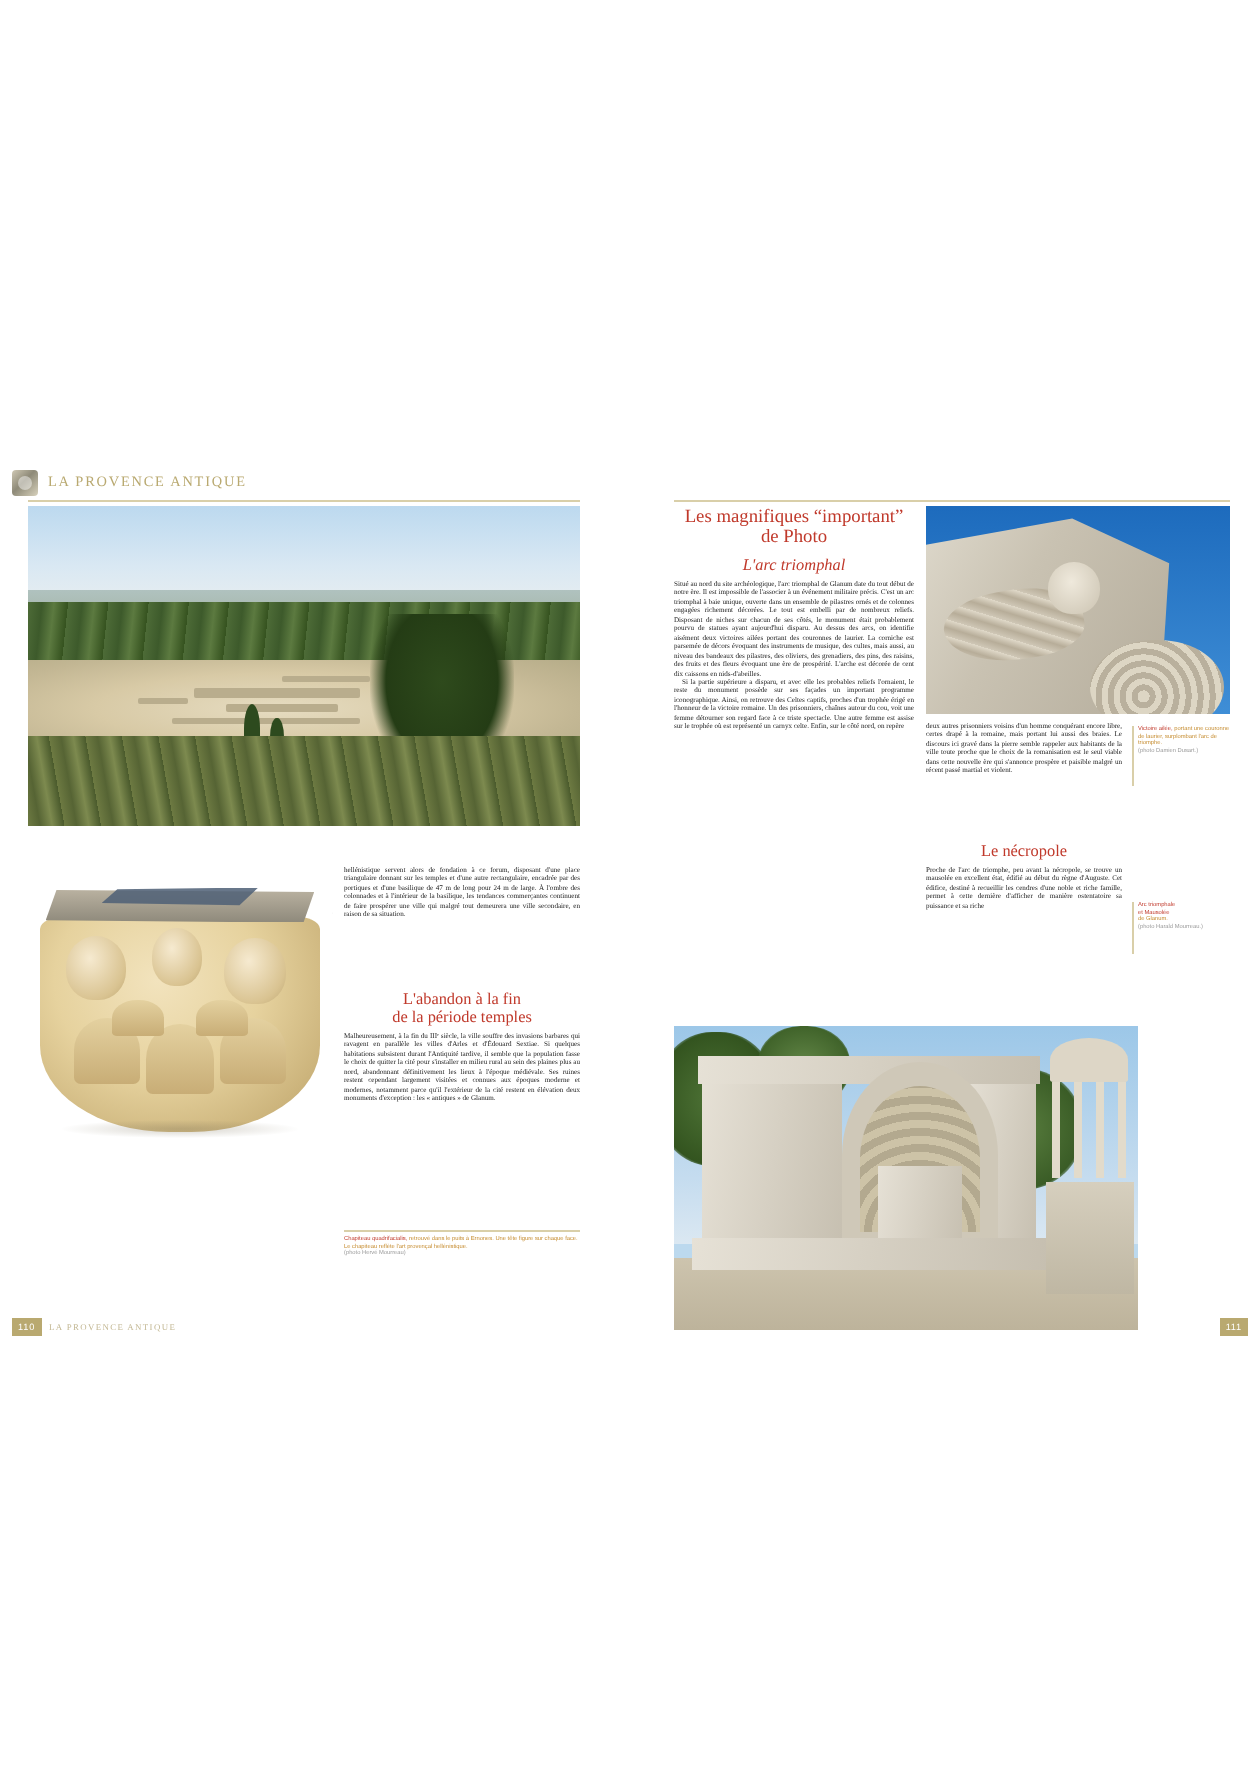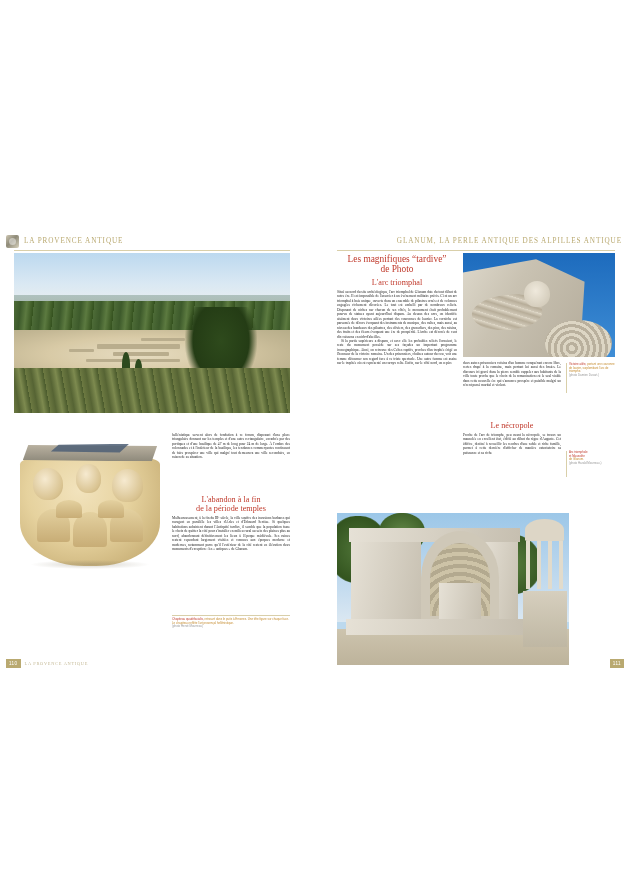--- a/index.html
+++ b/index.html
@@ -127,23 +127,20 @@
 </style>
 </head>
 <body>
 
 <div class="spread">
 
   <div class="runhead left">
     <span class="logo"></span>
     <span>LA PROVENCE ANTIQUE</span>
   </div>
-  <div class="runhead right">
-    <span>GLANUM, LA PERLE ANTIQUE DES ALPILLES ANTIQUE</span>
-  </div>
   <div class="rule" style="left:14px;top:17px;width:276px;"></div>
   <div class="rule" style="left:337px;top:17px;width:278px;"></div>
 
   <div class="pic" id="photo-forum">
     <div class="f-sky"></div>
     <div class="f-hills"></div>
     <div class="f-tree-band"></div>
     <div class="f-ground"></div>
     <div class="f-ruin" style="left:30%;top:57%;width:30%;height:3%;"></div>
     <div class="f-ruin" style="left:36%;top:62%;width:20%;height:2.4%;"></div>
@@ -200,24 +197,24 @@
     <p class="first">Malheureusement, à la fin du IIIᵉ siècle, la ville souffre des invasions barbares qui ravagent en parallèle les villes d'Arles et d'Édouard Sextiae. Si quelques habitations subsistent durant l'Antiquité tardive, il semble que la population fasse le choix de quitter la cité pour s'installer en milieu rural au sein des plaines plus au nord, abandonnant définitivement les lieux à l'époque médiévale. Ses ruines restent cependant largement visitées et connues aux époques moderne et modernes, notamment parce qu'il l'extérieur de la cité restent en élévation deux monuments d'exception : les « antiques » de Glanum.</p>
   </div>
 
   <div class="hrule" style="left:172px;top:382px;width:118px;"></div>
   <div class="caption left-align" style="position:absolute;left:172px;top:385px;width:118px;">
     <span class="title">Chapiteau quadrifacialis,</span>
     <span>retrouvé dans le puits à Ernones. Une tête figure sur chaque face. Le chapiteau reflète l'art provençal hellénistique.</span>
     <div class="credit">(photo Hervé Mourreau)</div>
   </div>
 
-  <div class="h1" style="position:absolute;left:337px;top:21px;width:120px;">Les magnifiques “tardive”</div>
+  <div class="h1" style="position:absolute;left:337px;top:21px;width:120px;">Les magnifiques “important”</div>
   <div class="h1" style="position:absolute;left:337px;top:31px;width:120px;">de Photo</div>
 
-  <div class="h2" style="position:absolute;left:337px;top:45px;width:120px;">L'arc triomphal</div>
+  <div class="h2" style="position:absolute;left:337px;top:45px;width:120px;font-style:italic;">L'arc triomphal</div>
 
   <div class="body" style="position:absolute;left:337px;top:57px;width:120px;">
     <p class="first">Situé au nord du site archéologique, l'arc triomphal de Glanum date du tout début de notre ère. Il est impossible de l'associer à un événement militaire précis. C'est un arc triomphal à baie unique, ouverte dans un ensemble de pilastres ornés et de colonnes engagées richement décorées. Le tout est embelli par de nombreux reliefs. Disposant de niches sur chacun de ses côtés, le monument était probablement pourvu de statues ayant aujourd'hui disparu. Au dessus des arcs, on identifie aisément deux victoires ailées portant des couronnes de laurier. La corniche est parsemée de décors évoquant des instruments de musique, des cultes, mais aussi, au niveau des bandeaux des pilastres, des oliviers, des grenadiers, des pins, des raisins, des fruits et des fleurs évoquant une ère de prospérité. L'arche est décorée de cent dix caissons en nids-d'abeilles.</p>
     <p>Si la partie supérieure a disparu, et avec elle les probables reliefs l'ornaient, le reste du monument possède sur ses façades un important programme iconographique. Ainsi, on retrouve des Celtes captifs, proches d'un trophée érigé en l'honneur de la victoire romaine. Un des prisonniers, chaînes autour du cou, voit une femme détourner son regard face à ce triste spectacle. Une autre femme est assise sur le trophée où est représenté un carnyx celte. Enfin, sur le côté nord, on repère</p>
   </div>
 
   <div class="pic" id="photo-victory">
     <div class="v-sky"></div>
     <div class="v-stone"></div>
     <div class="v-wing"></div>

